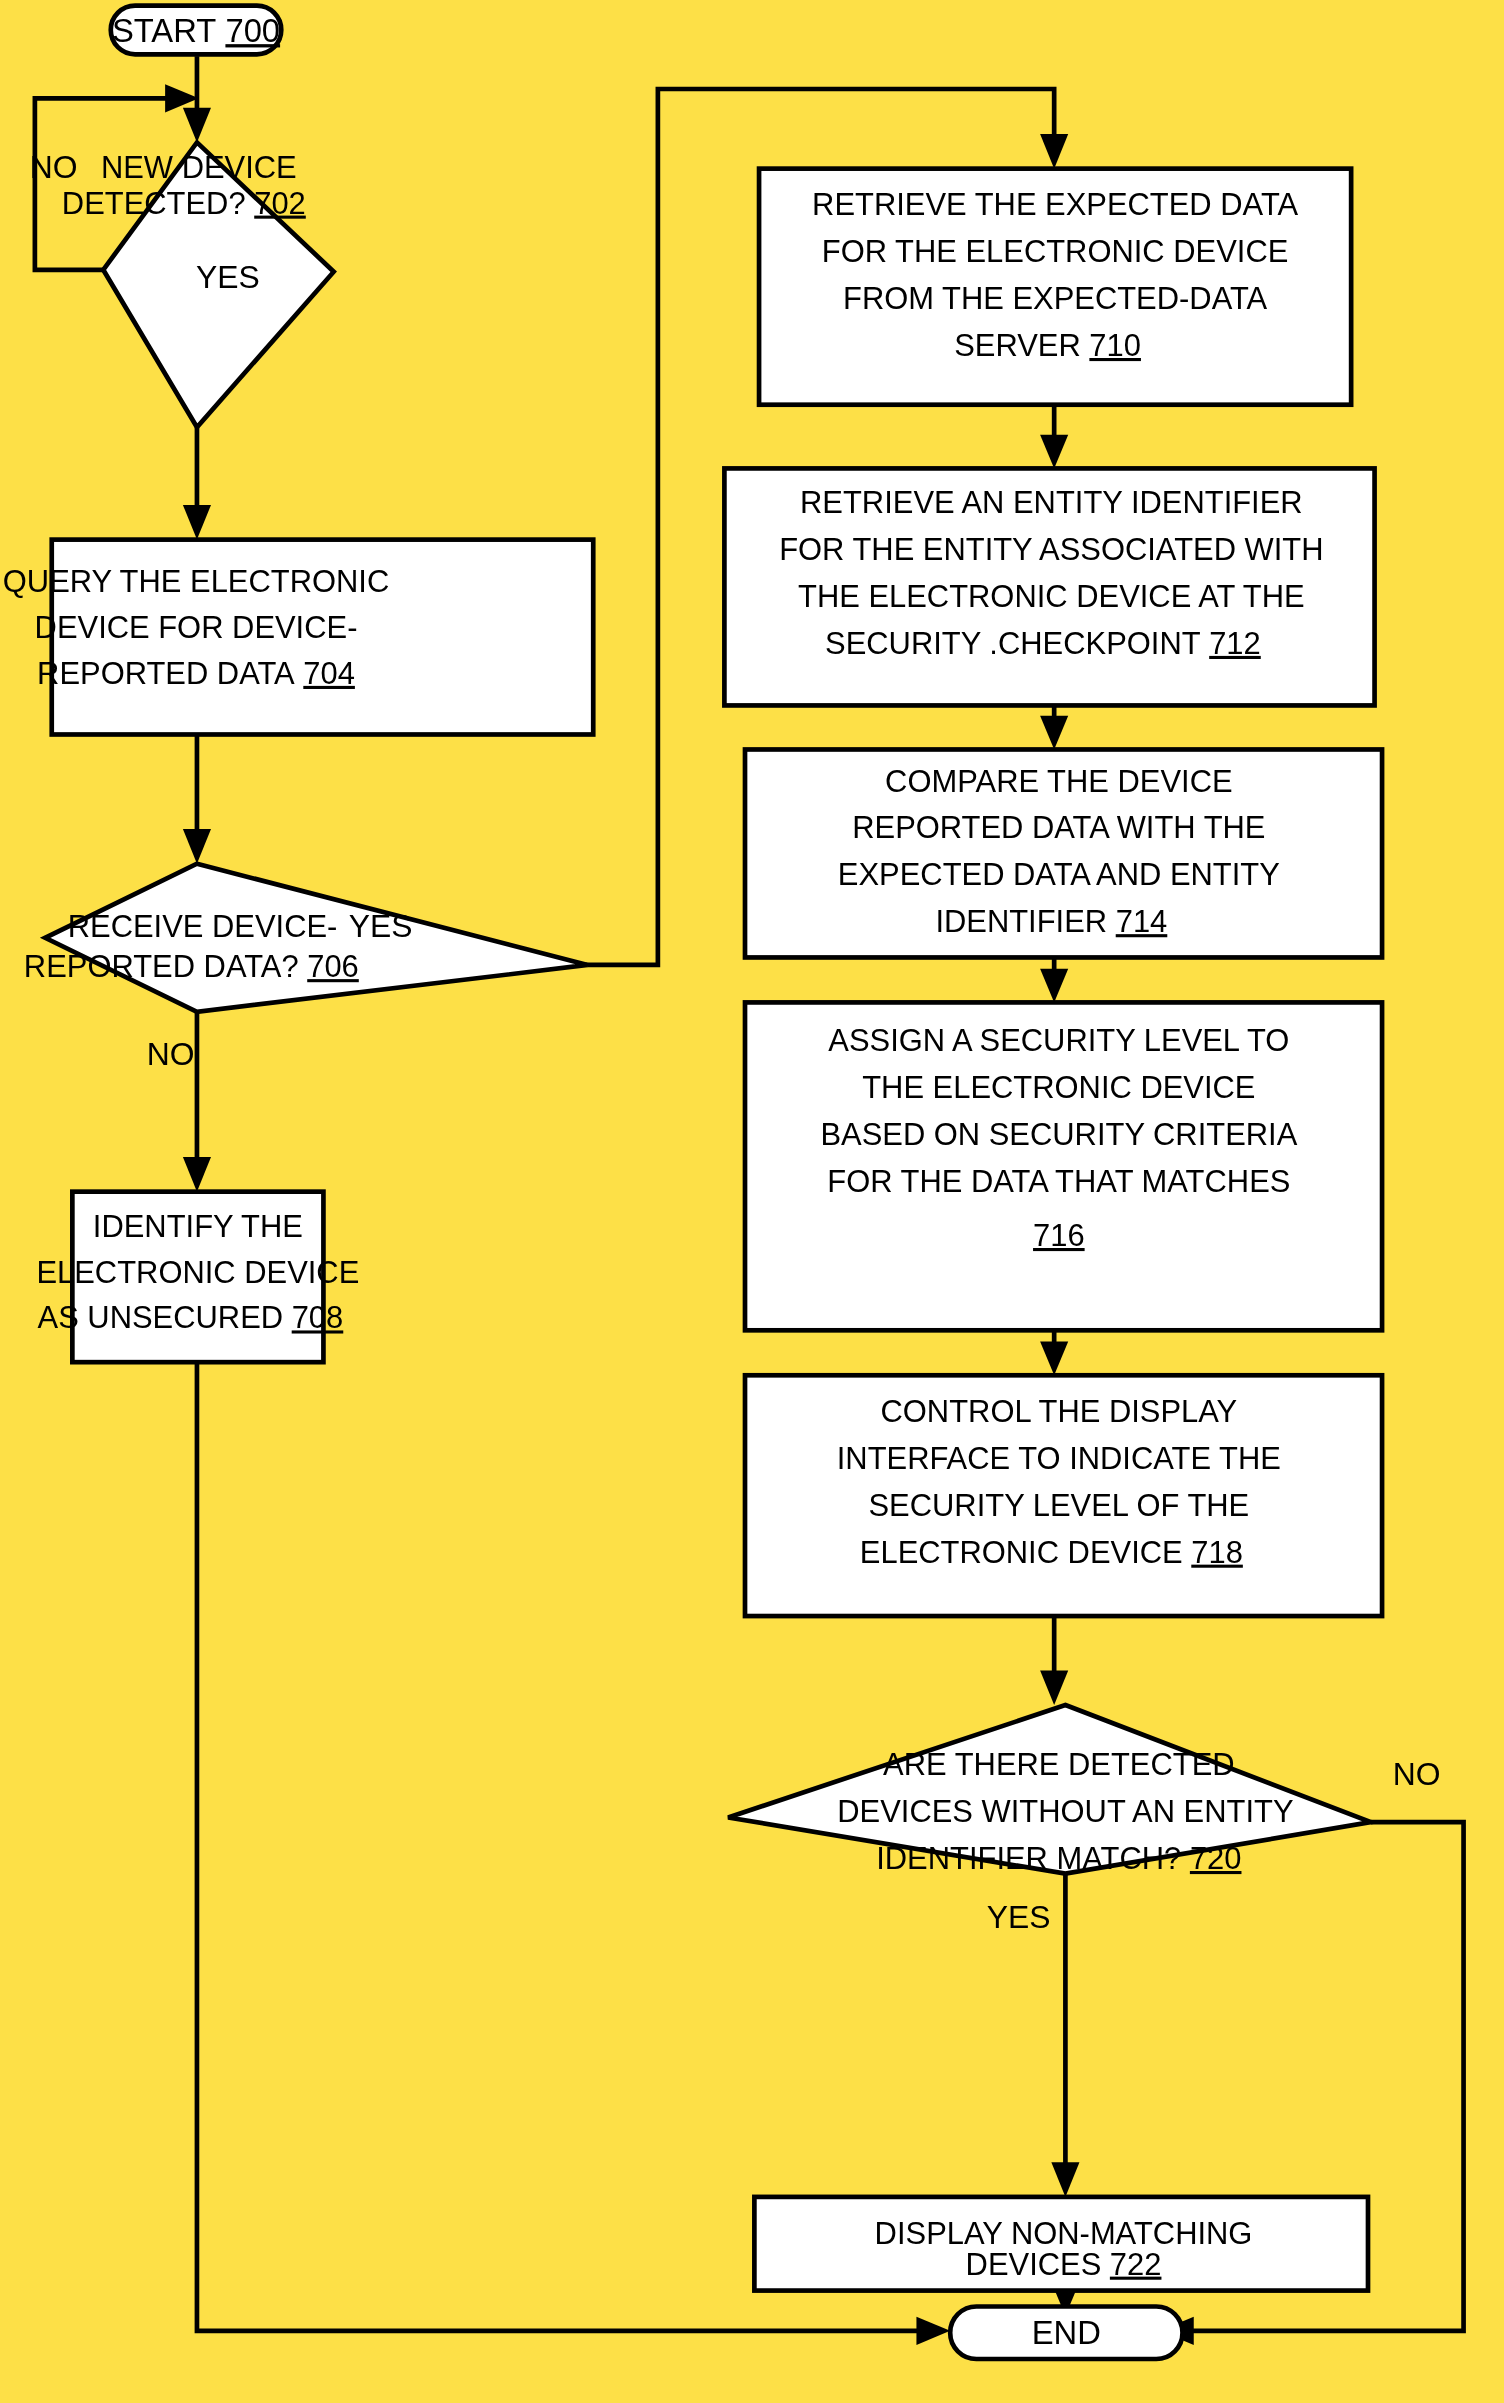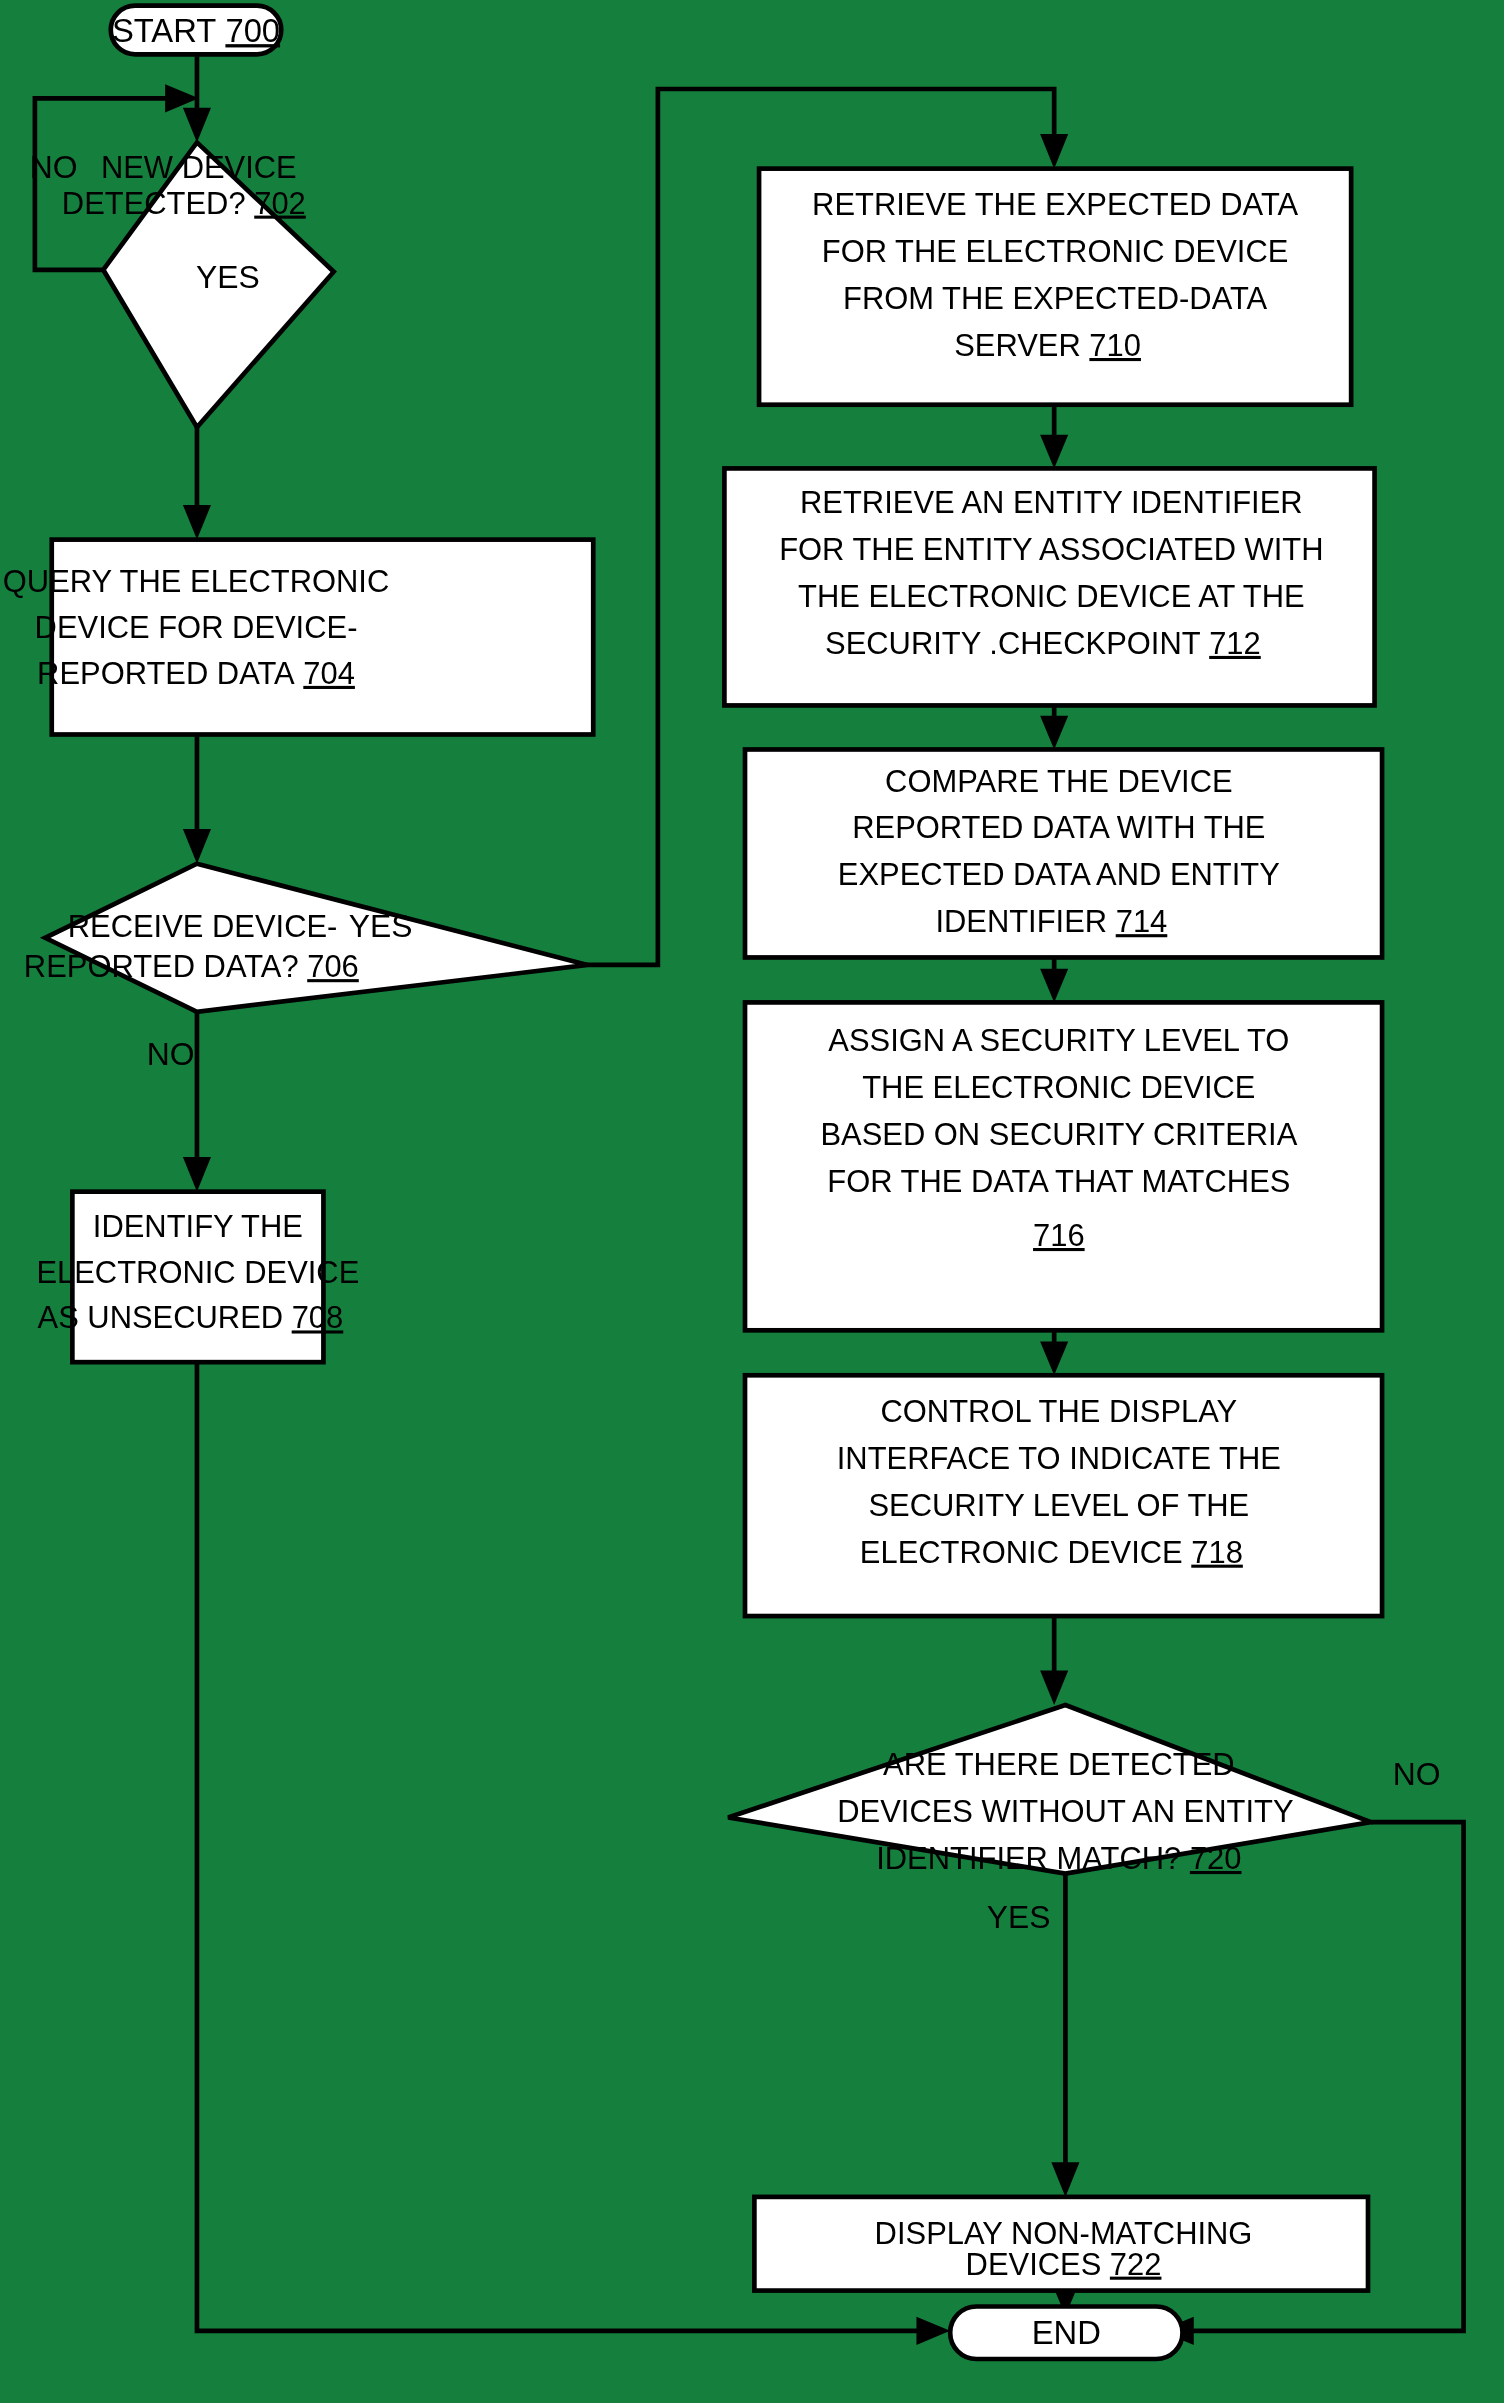--- a/index.html
+++ b/index.html
@@ -4,21 +4,21 @@
 <style>
   html, body {
     margin: 0;
     padding: 0;
     background: #ffffff;
   }
   #page {
     position: relative;
     width: 1505px;
     height: 2403px;
-    background: #15803d;
+    background: #fde047;
     overflow: hidden;
   }
   svg#flow {
     position: absolute;
     left: 0;
     top: 0;
     width: 1505px;
     height: 2403px;
     display: block;
   }

